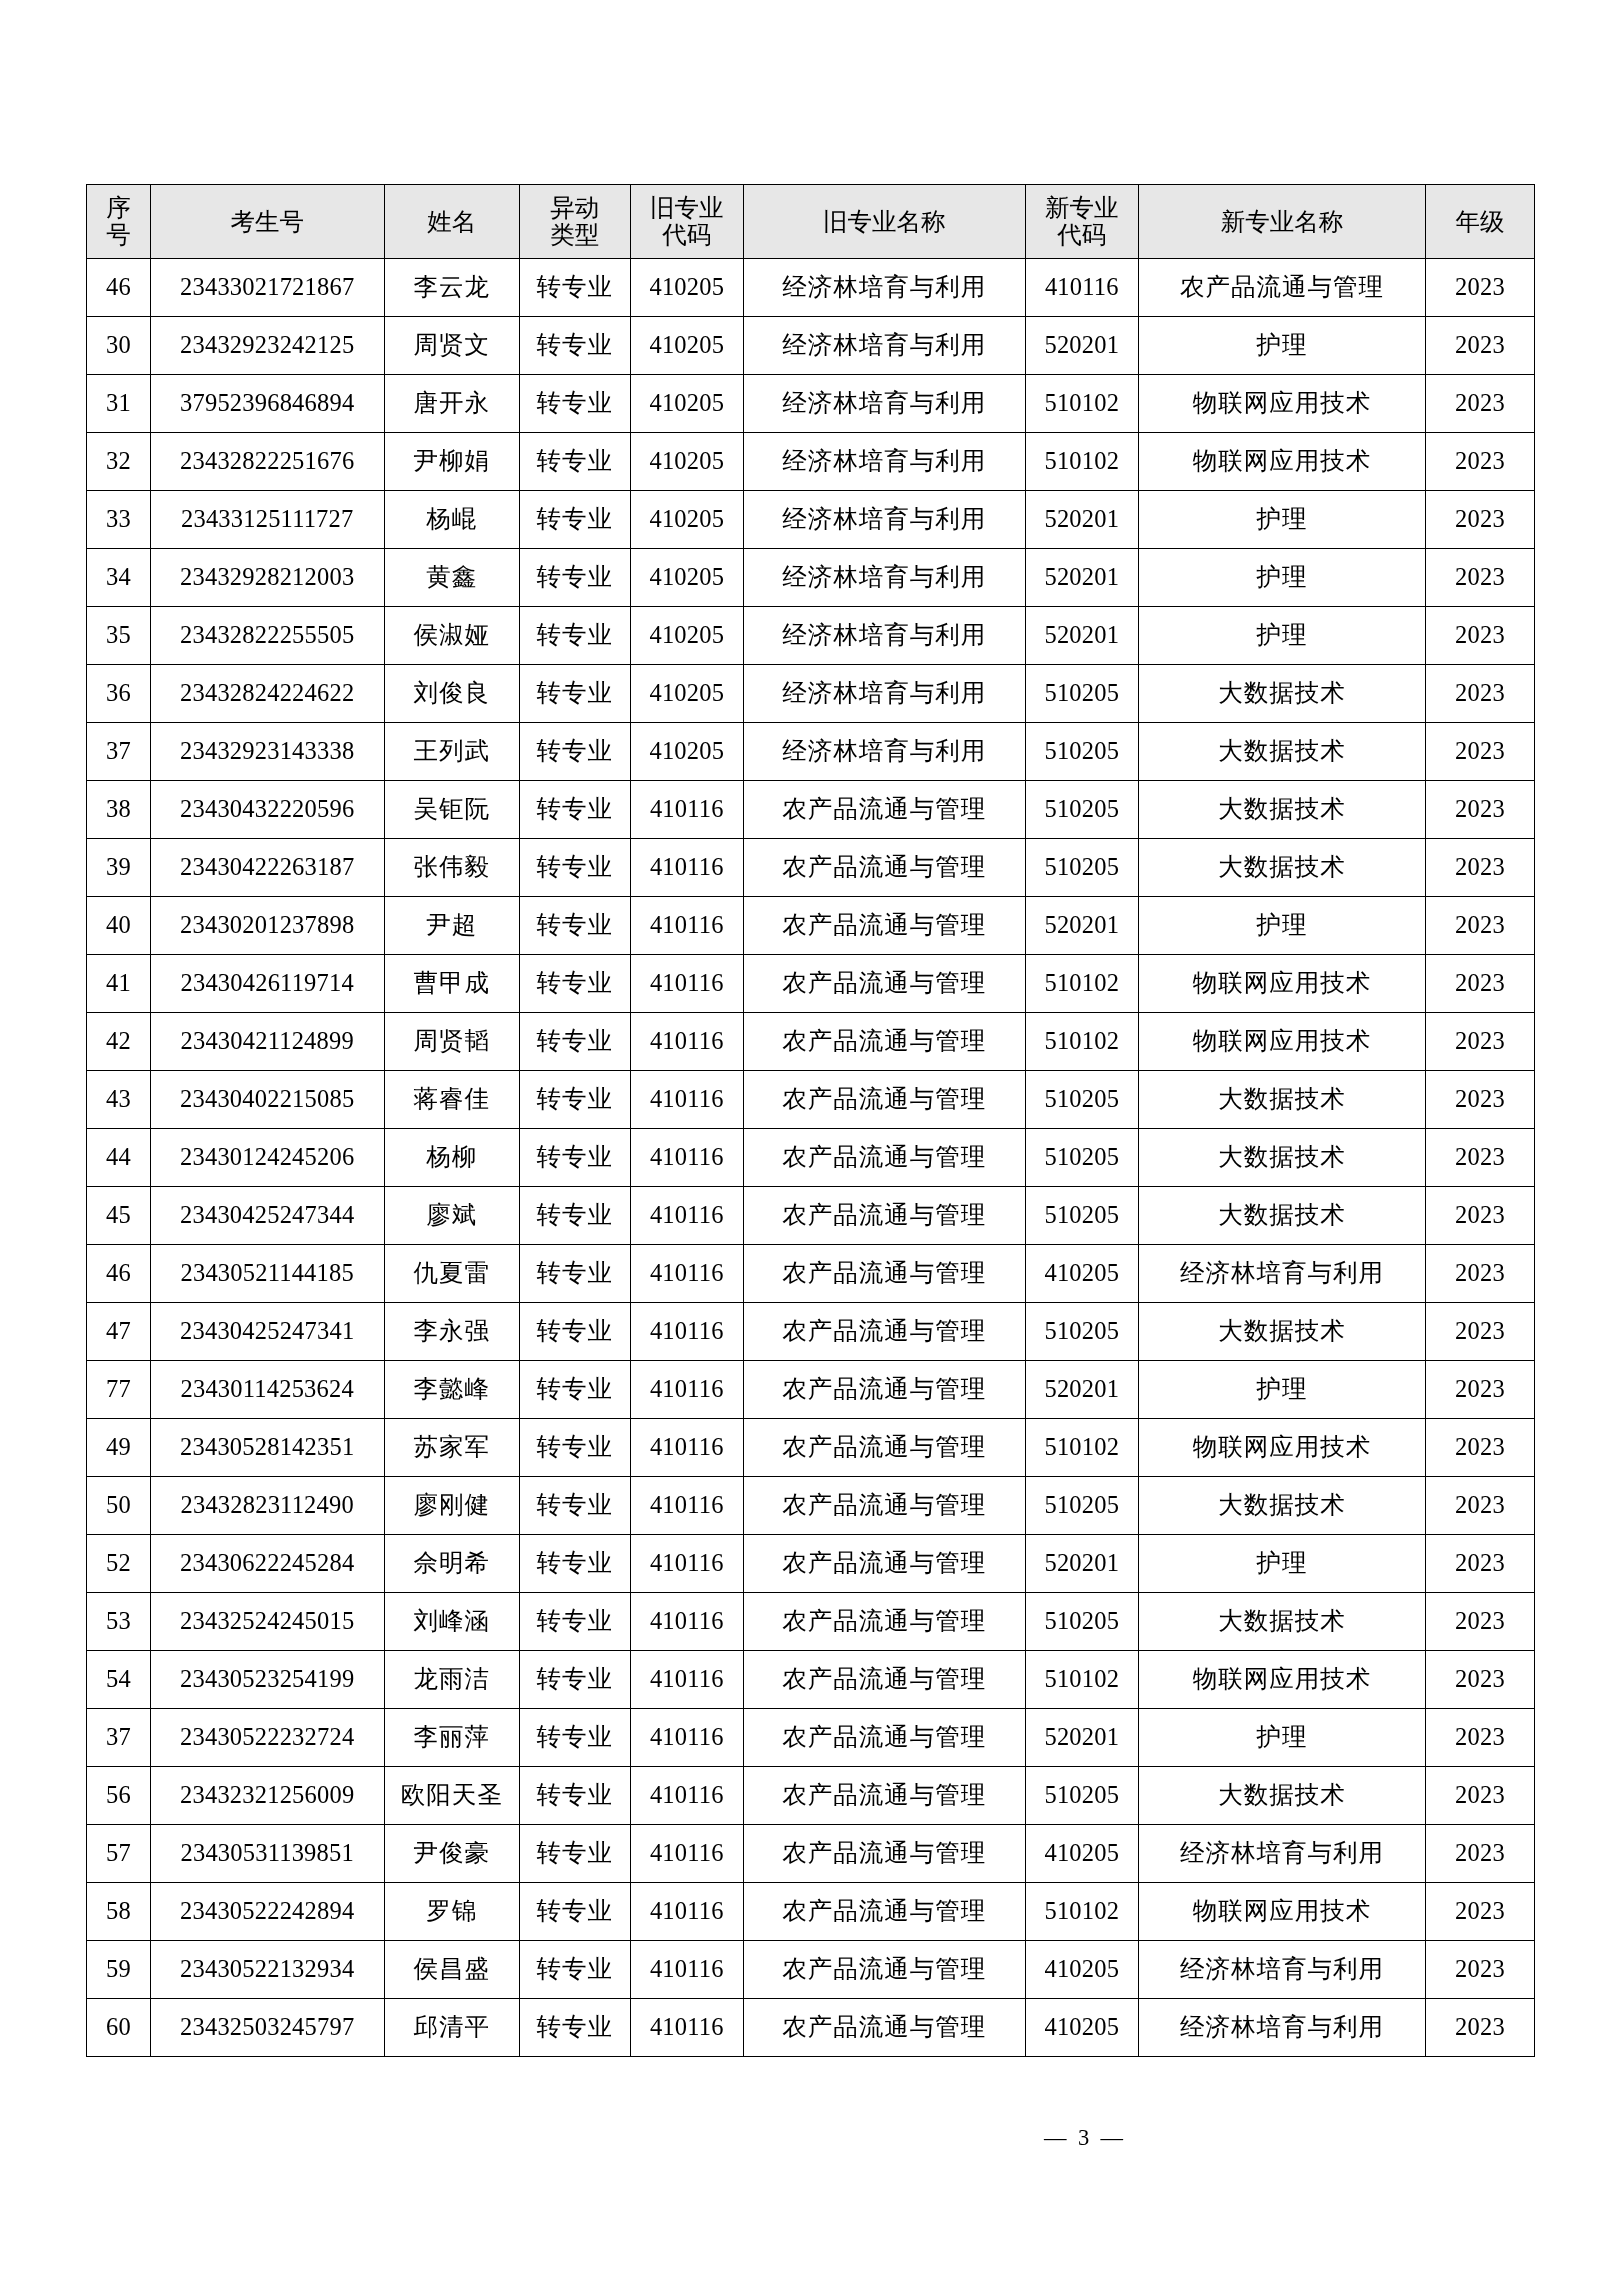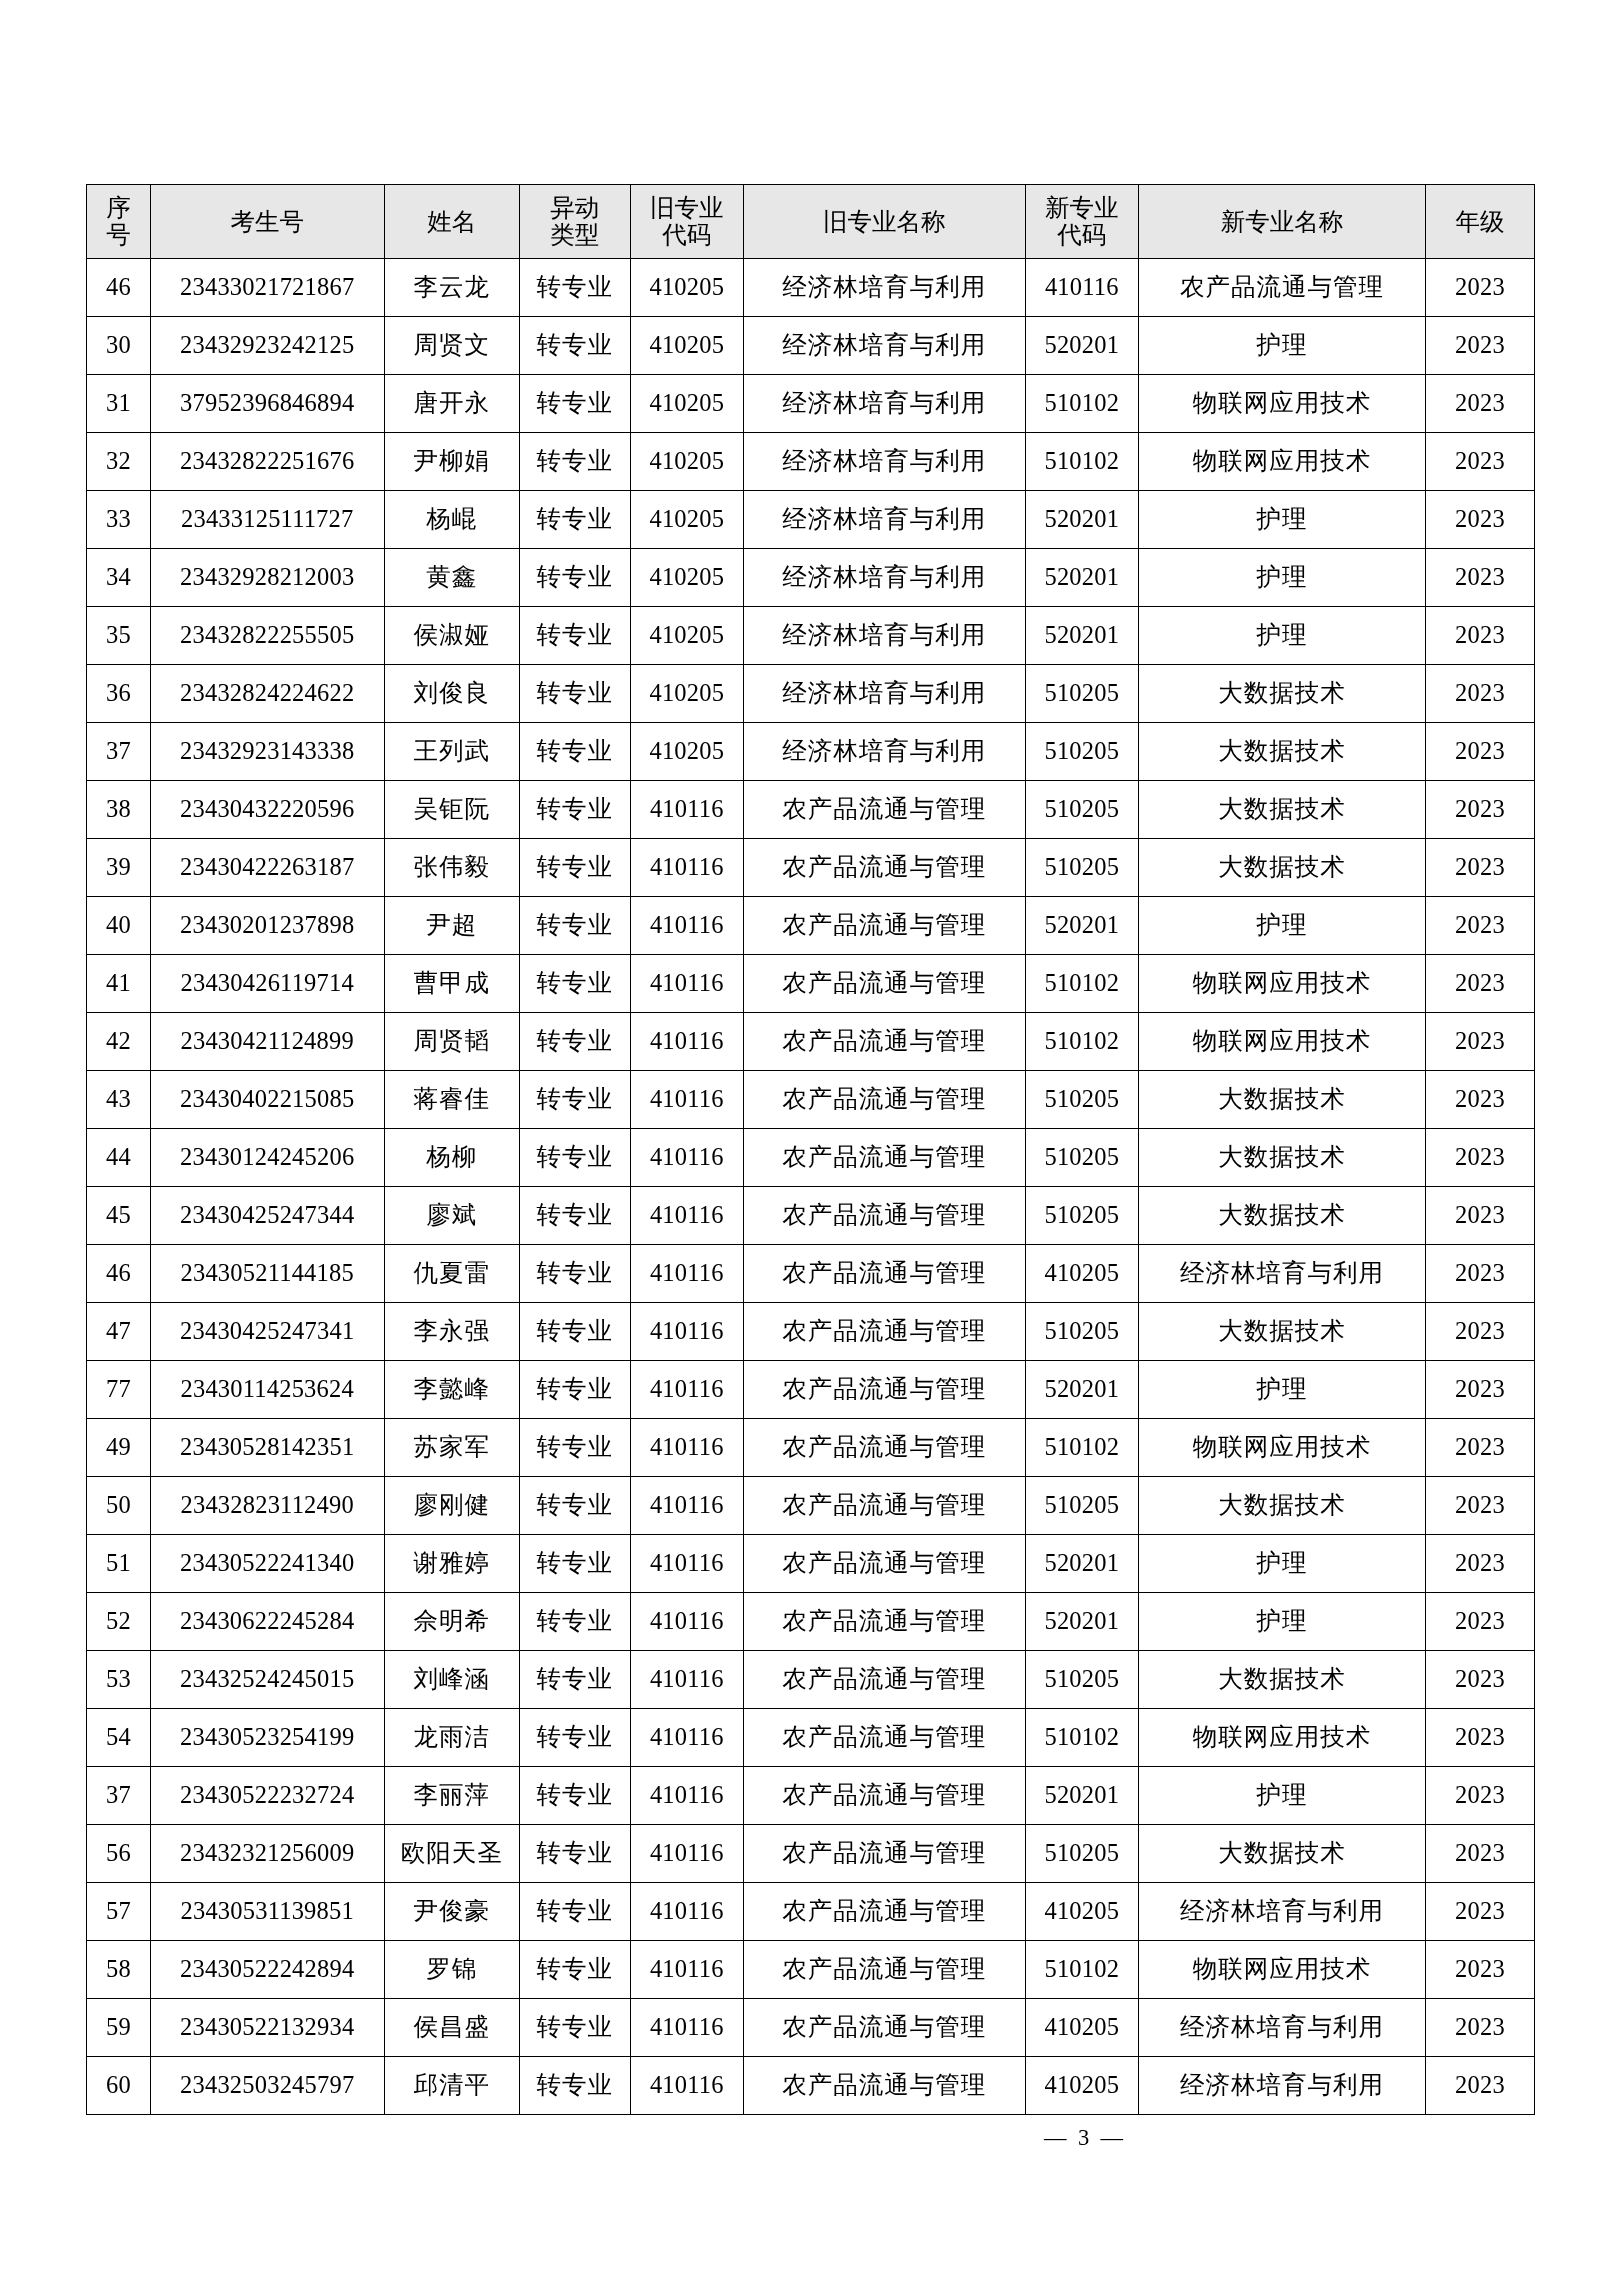--- a/index.html
+++ b/index.html
@@ -368,31 +368,20 @@
             <td class="num-cell">23432823112490</td>
             <td class="cn-cell">廖刚健</td>
             <td class="cn-cell">转专业</td>
             <td class="num-cell">410116</td>
             <td class="cn-cell">农产品流通与管理</td>
             <td class="num-cell">510205</td>
             <td class="cn-cell">大数据技术</td>
             <td class="num-cell">2023</td>
           </tr>
           <tr>
-            <td class="num-cell">51</td>
-            <td class="num-cell">23430522241340</td>
-            <td class="cn-cell">谢雅婷</td>
-            <td class="cn-cell">转专业</td>
-            <td class="num-cell">410116</td>
-            <td class="cn-cell">农产品流通与管理</td>
-            <td class="num-cell">520201</td>
-            <td class="cn-cell">护理</td>
-            <td class="num-cell">2023</td>
-          </tr>
-          <tr>
             <td class="num-cell">52</td>
             <td class="num-cell">23430622245284</td>
             <td class="cn-cell">佘明希</td>
             <td class="cn-cell">转专业</td>
             <td class="num-cell">410116</td>
             <td class="cn-cell">农产品流通与管理</td>
             <td class="num-cell">520201</td>
             <td class="cn-cell">护理</td>
             <td class="num-cell">2023</td>
           </tr>

